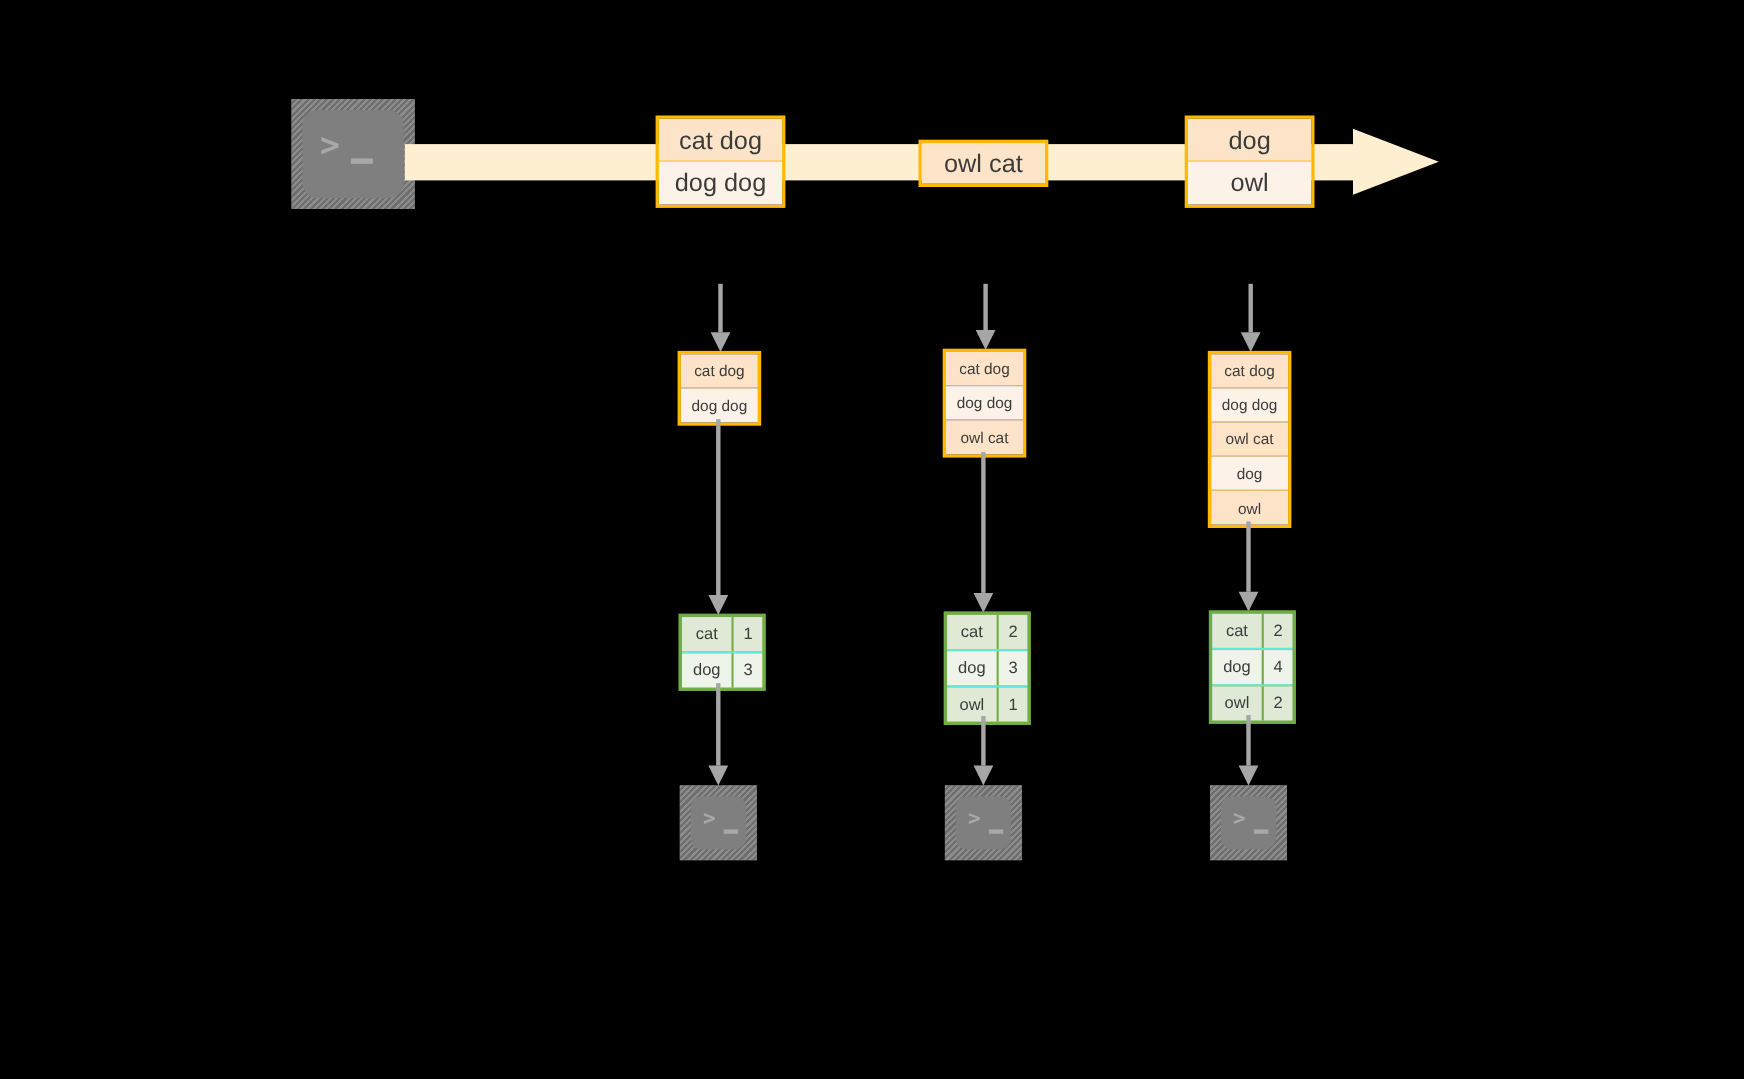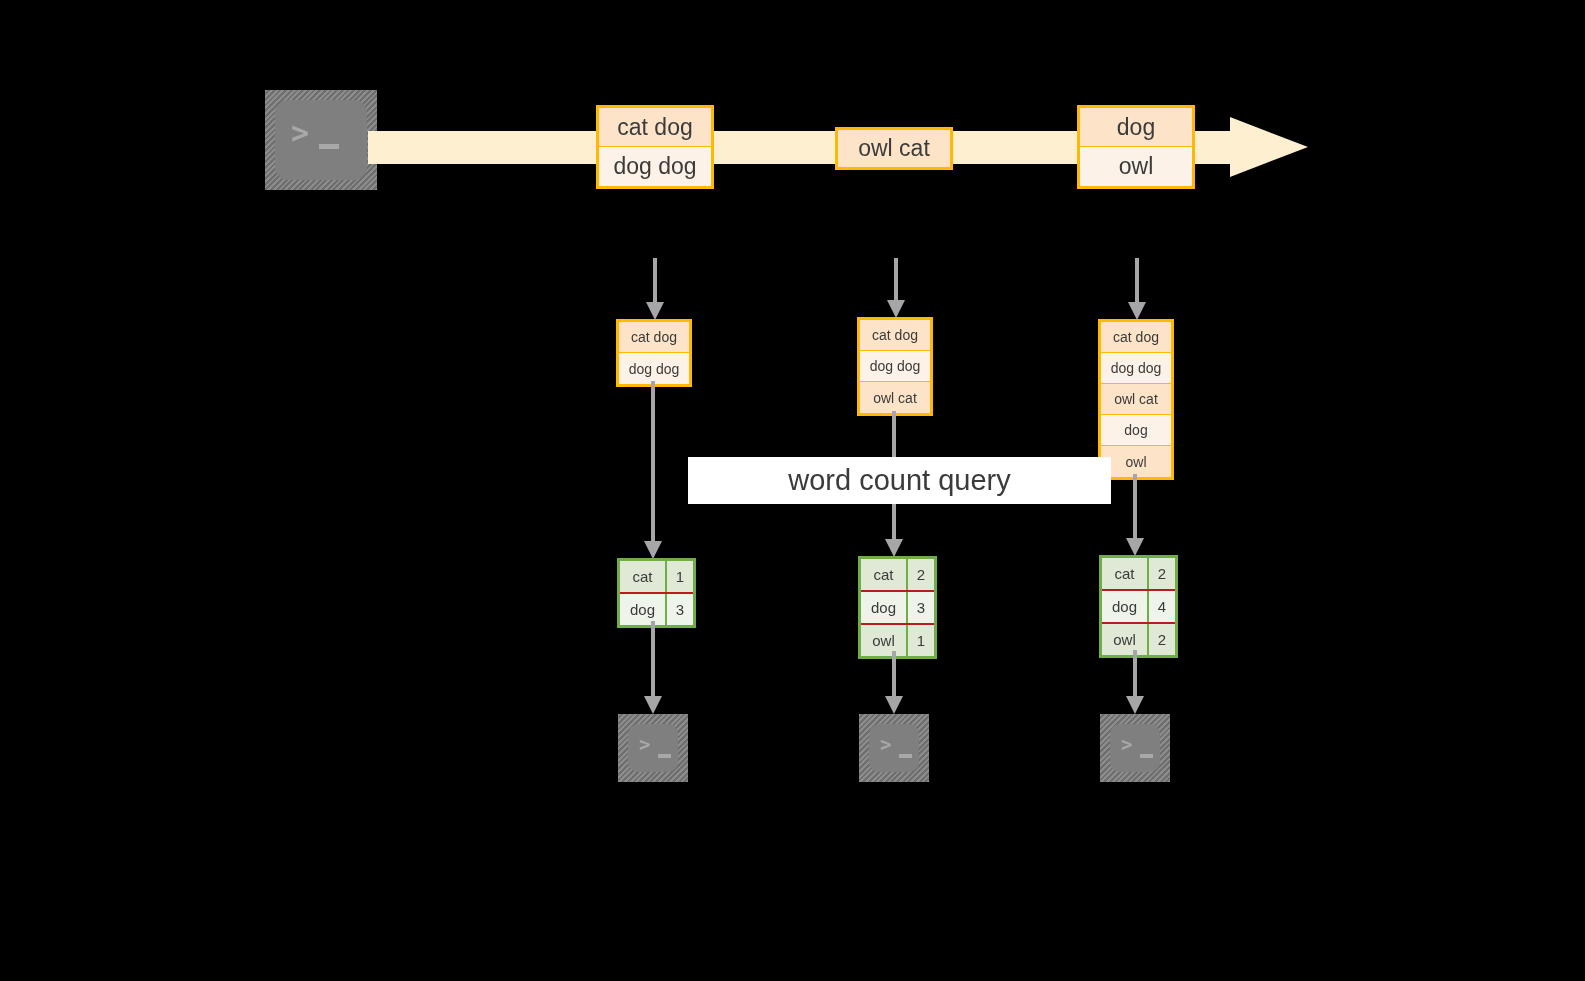--- a/index.html
+++ b/index.html
@@ -126,21 +126,21 @@
     position: absolute;
     box-sizing: border-box;
     border: 3px solid #70ad47;
     display: flex;
     flex-direction: column;
     background: #70ad47;
   }
   .gtable .grow {
     display: flex;
     height: 31px;
-    border-bottom: 2px solid #b91c1c;
+    border-bottom: 2px solid #5eead4;
   }
   .gtable .grow:last-child { border-bottom: none; }
   .gtable .gc {
     box-sizing: border-box;
     display: flex;
     align-items: center;
     justify-content: center;
     color: #3b3b3b;
     font-size: 15px;
   }
@@ -265,23 +265,20 @@
   </div>
   <div class="conn" style="left:892px; top:411px; height:146px;">
     <div class="line" style="height:128px;"></div>
     <div class="ahead" style="top:128px;"></div>
   </div>
   <div class="conn" style="left:1133px; top:474px; height:82px;">
     <div class="line" style="height:64px;"></div>
     <div class="ahead" style="top:64px;"></div>
   </div>
 
-  <div class="query-band">
-    <span class="label">word count query</span>
-  </div>
 
   <div class="gtable g1">
     <div class="grow dark">
       <div class="gc k">cat</div>
       <div class="gc v">1</div>
     </div>
     <div class="grow light">
       <div class="gc k">dog</div>
       <div class="gc v">3</div>
     </div>

